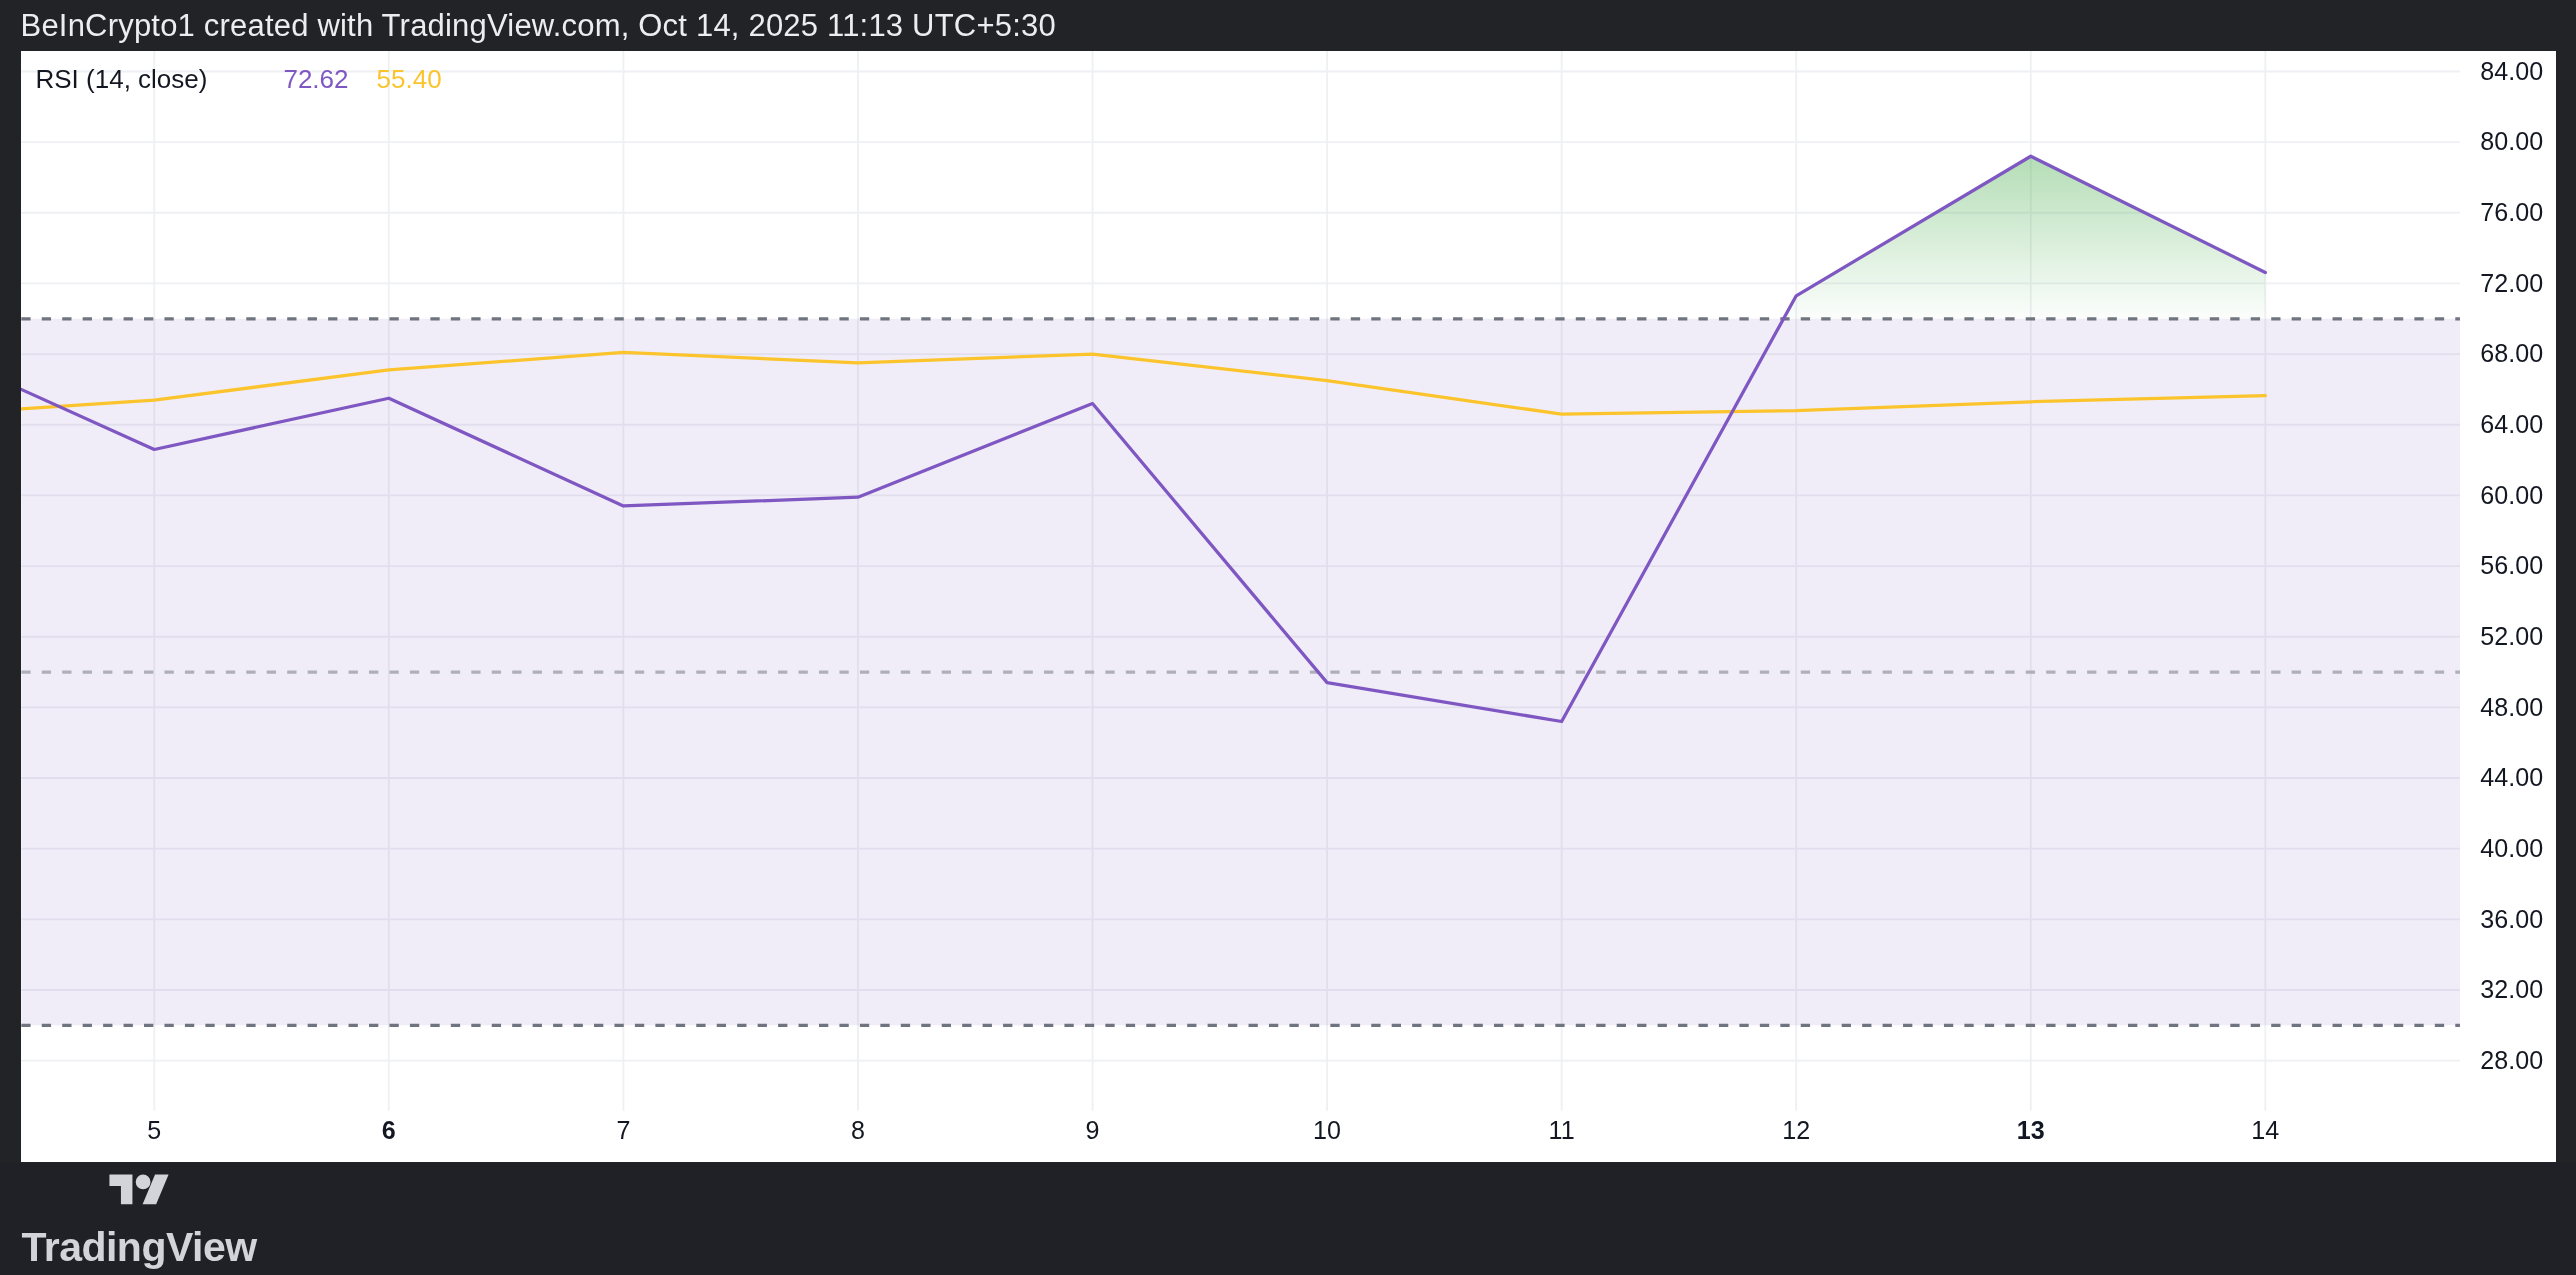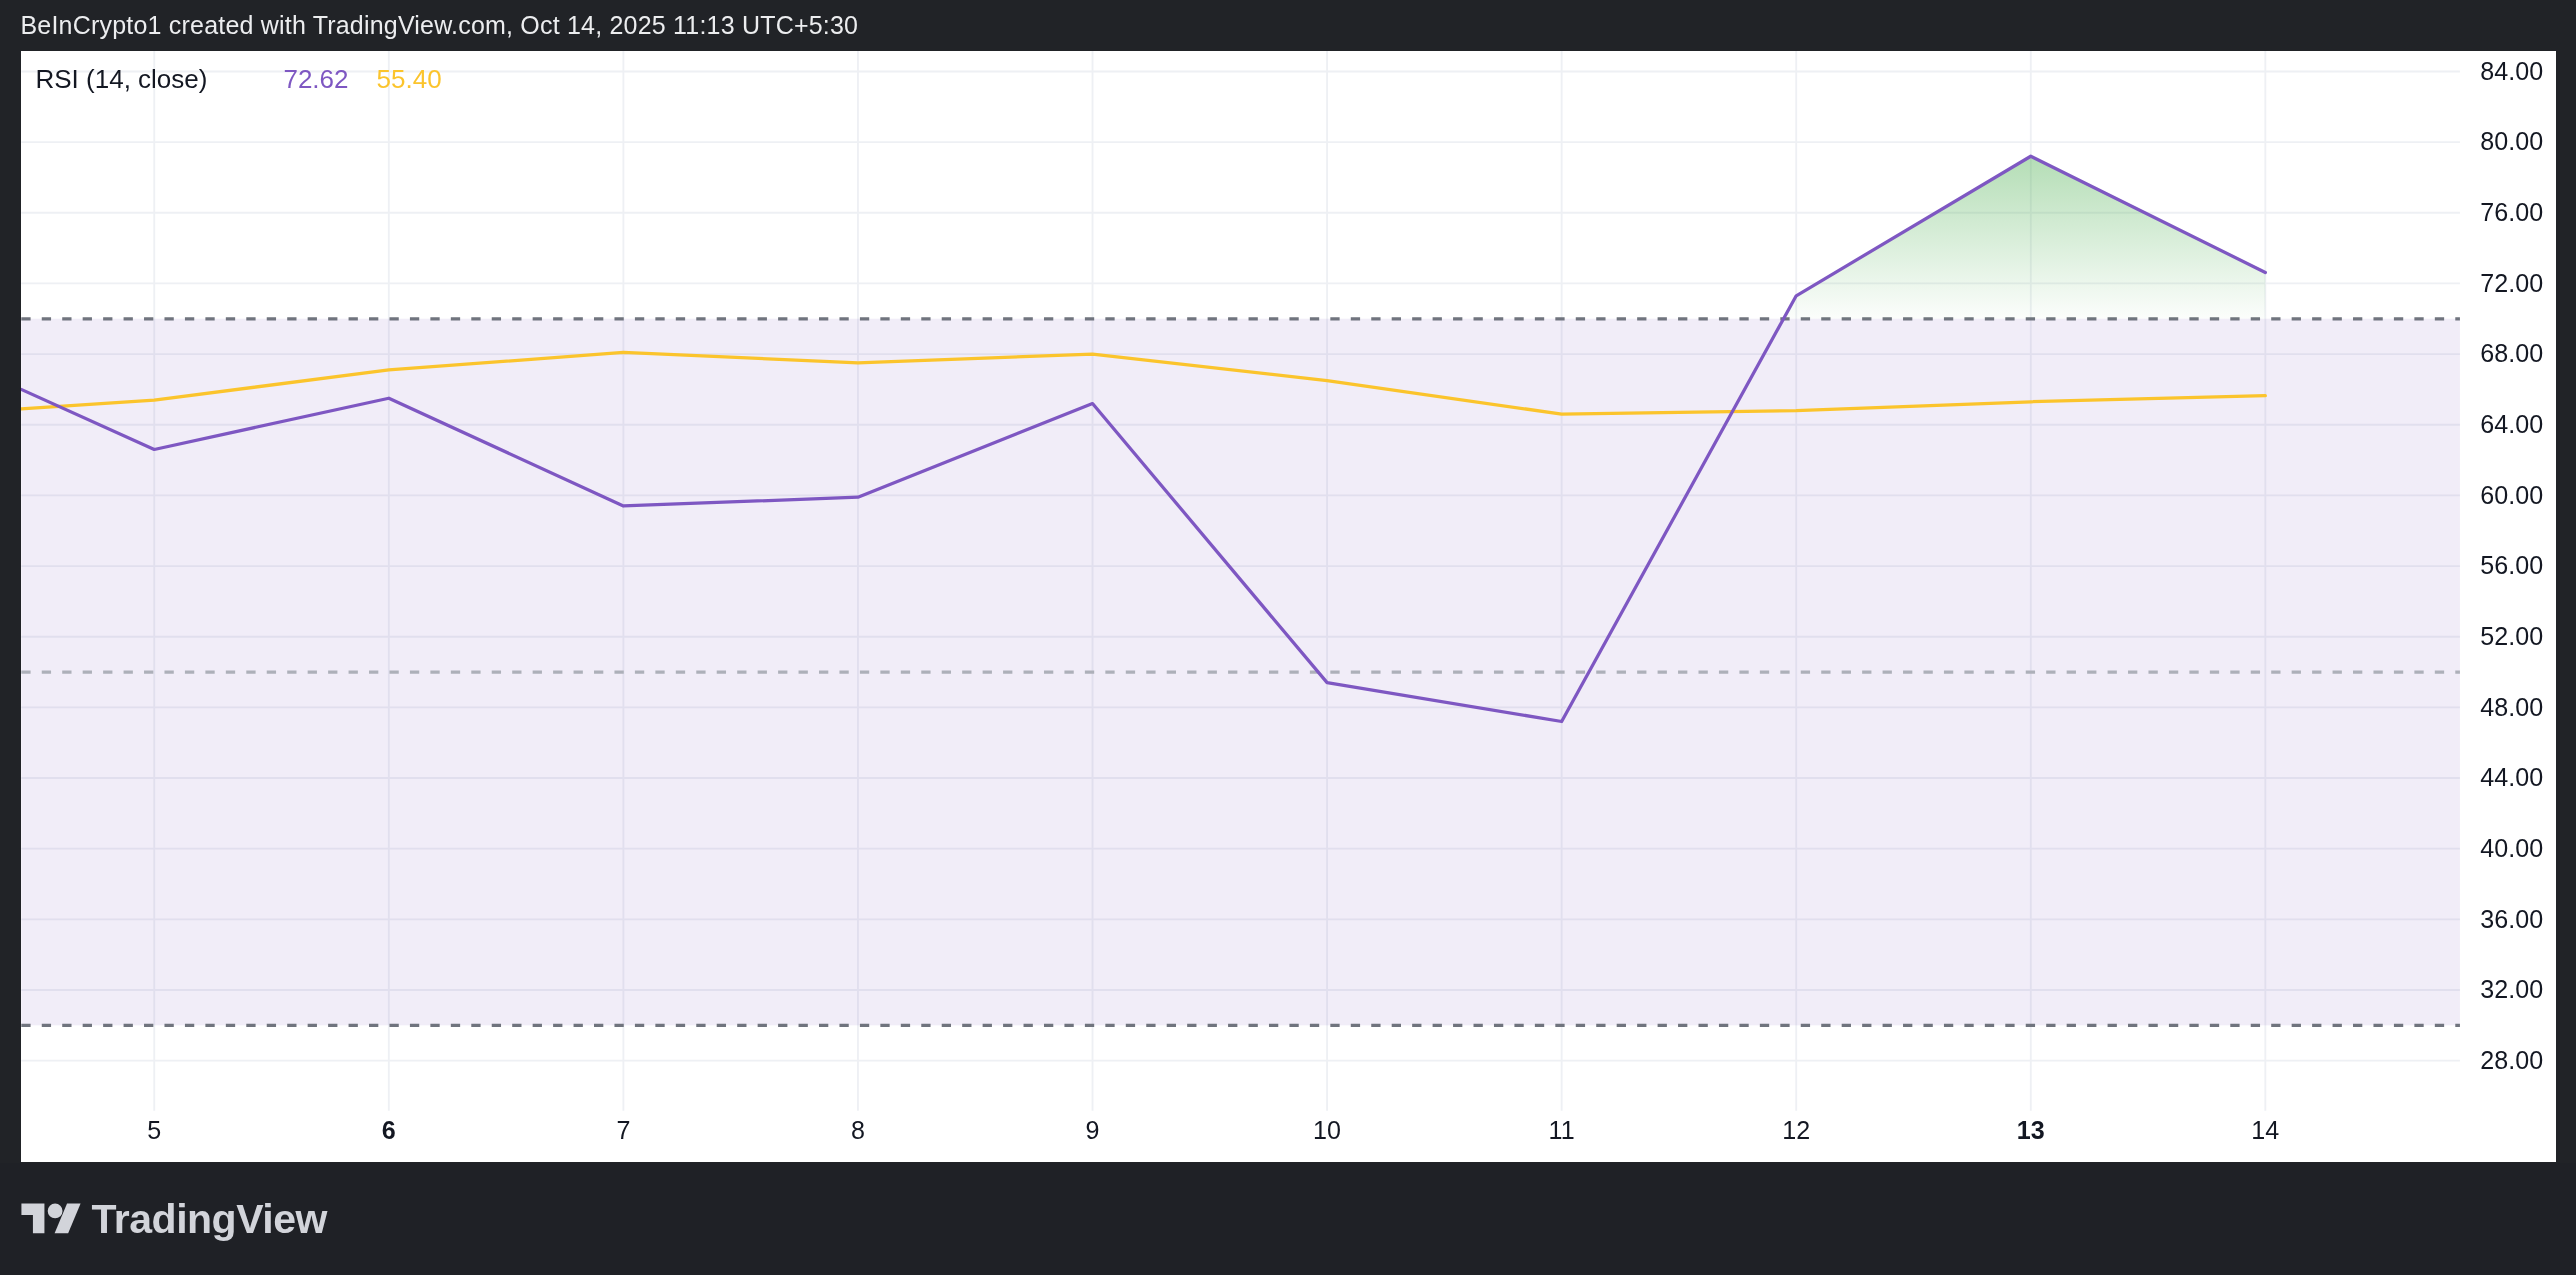--- a/index.html
+++ b/index.html
@@ -10,21 +10,21 @@
     font-family:"Liberation Sans", sans-serif;
     overflow:hidden;
   }
   .topbar {
     position:absolute; left:0; top:0; width:2576px; height:51px;
     display:flex; align-items:center;
     background:var(--frame_bg,#212327);
   }
   .topbar-title {
     color:var(--header_text,#ECEDEF);
-    font-size:25px; letter-spacing:0.2px; padding-left:20.5px; white-space:nowrap;
+    font-size:31px; letter-spacing:0.2px; padding-left:20.5px; white-space:nowrap;
   }
   .pane {
     position:absolute; left:20.5px; top:51px; width:2535px; height:1111px;
     background:var(--pane_bg,#FFFFFF);
   }
   .chart-svg { position:absolute; left:0; top:0; display:block; }
   .chart-svg text { font-family:"Liberation Sans", sans-serif; }
   .legend {
     position:absolute; left:15px; top:13px;
     display:flex; align-items:baseline; gap:28px;
@@ -34,21 +34,21 @@
   .leg-val.rsi { color:var(--rsi_line,#7E57C2);margin-left:48px; }
   .leg-val.ma  { color:var(--ma_line,#FBC42C); }
   .scale-hotspot { position:absolute; background:transparent; }
   .price-scale { right:0; top:0; width:96px; height:1060px; cursor:ns-resize; }
   .time-scale  { left:0; bottom:0; width:2535px; height:51px; cursor:ew-resize; }
   .footer {
     position:absolute; left:0; bottom:0; width:2576px; height:113px;
     background:var(--footer_bg,#212327);
     display:flex; align-items:center;
   }
-  .brand { display:flex; align-items:center; gap:10.2px; padding-left:21.4px; cursor:pointer; }
+  .brand { display:flex; align-items:center; gap:10.2px; padding-left:21.4px; cursor:pointer;flex-direction:column; }
   .tv-logo { width:60px; height:46px; fill:var(--footer_text,#D2D4DA); }
   .brand-name {
     color:var(--footer_text,#D2D4DA);
     font-size:41px; font-weight:700; letter-spacing:-0.5px;
   }
 </style>
 </head>
 <body>
 
 <div class="root">

